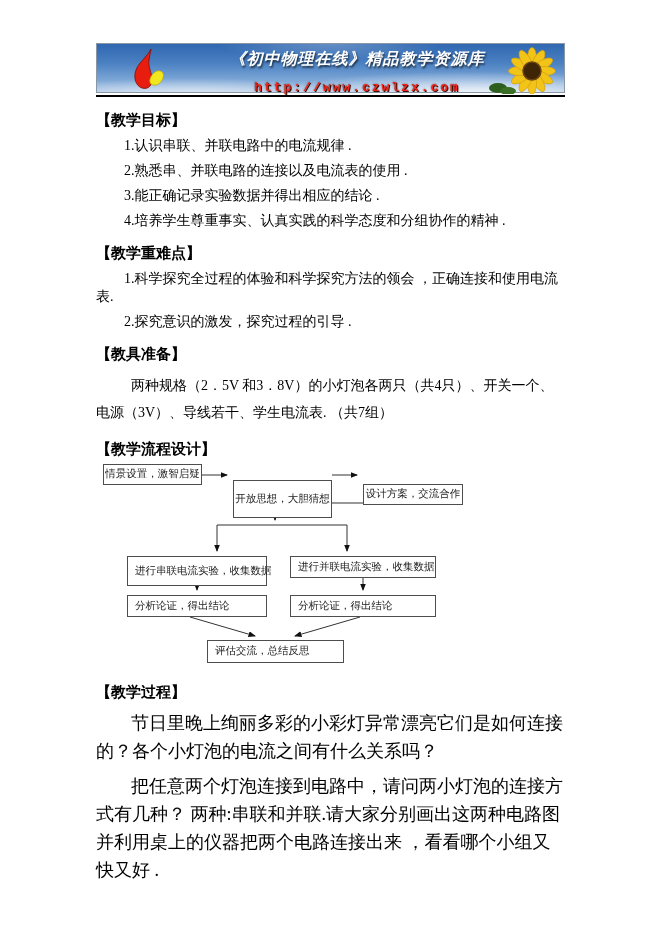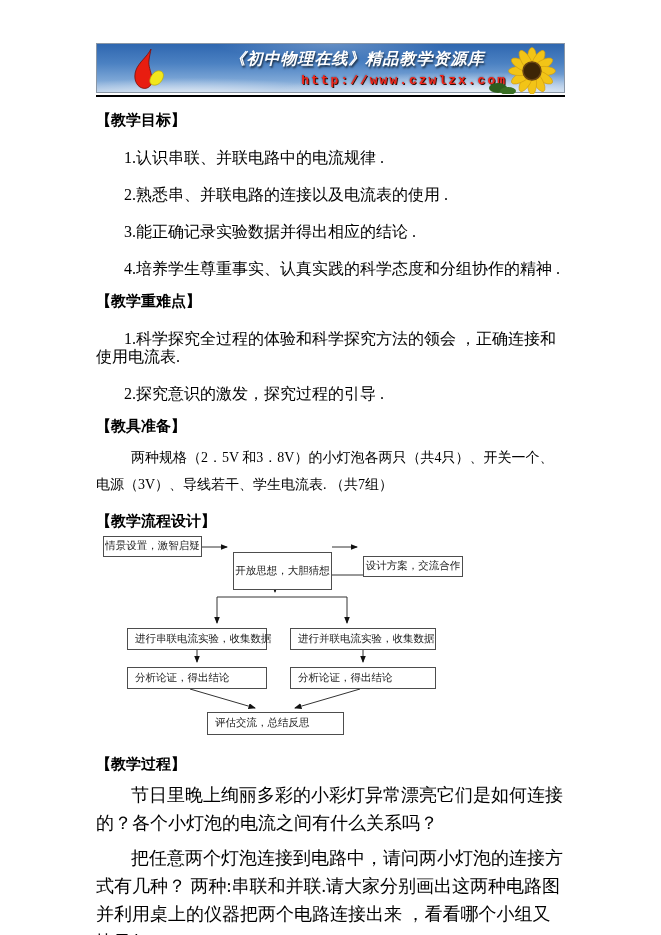--- a/index.html
+++ b/index.html
@@ -21,31 +21,31 @@
   .logo{position:absolute;left:30px;top:4px;width:42px;height:44px;}
   .banner-text{position:absolute;left:110px;top:5px;width:300px;text-align:center;}
   .site-title{
     font-family:"Liberation Sans","DejaVu Sans",sans-serif;
     font-weight:bold;font-style:italic;font-size:16px;letter-spacing:1px;color:#ffffff;
     text-shadow:1px 2px 2px rgba(0,0,0,.65);white-space:nowrap;
   }
   .site-url{
     font-family:"Liberation Mono","DejaVu Sans Mono",monospace;
     font-weight:bold;font-size:13px;letter-spacing:2px;color:#f5251b;
-    text-shadow:1px 1px 0 #3a0f05,0 0 2px rgba(0,0,0,.6);margin-top:3px;white-space:nowrap;text-align:right;
+    text-shadow:1px 1px 0 #3a0f05,0 0 2px rgba(0,0,0,.6);margin-top:10px;white-space:nowrap;
   }
   .sunflower{position:absolute;right:4px;bottom:-2px;width:74px;height:50px;}
   
   .content{position:absolute;left:96px;top:97px;width:469px;}
   .doc-title{margin:8px 0 0;text-align:center;font-size:15px;font-weight:bold;line-height:18px;}
   .t-red{color:#cc2200;}
   .t-orange{color:#cc6600;}
   h2.sec{margin:14px 0 0;font-size:15px;font-weight:bold;line-height:19px;}
   p{margin:0;}
-  p.item{margin-top:19px;line-height:18px;text-indent:28px;font-size:16px;}
+  p.item{margin-top:7px;line-height:18px;text-indent:28px;font-size:14px;}
   p.para{margin-top:8px;line-height:27px;text-indent:35px;font-size:14px;}
   p.subhead{margin-top:8px;font-size:14px;line-height:19px;}
   p.para28{margin-top:7px;line-height:28px;text-indent:35px;font-size:18px;}
   
   .flowchart{position:relative;width:469px;height:207px;margin-top:3px;}
   .flowchart svg.connectors{position:absolute;left:0;top:0;width:469px;height:207px;}
   .fbox{
     position:absolute;border:1px solid #4d4d4d;background:#fff;box-sizing:border-box;
     font-size:10.5px;line-height:1;white-space:nowrap;
     display:flex;align-items:center;color:#222;
@@ -123,21 +123,21 @@
         <line x1="251" y1="63" x2="251" y2="89" marker-end="url(#ah)"></line>
         <line x1="101" y1="116" x2="101" y2="128" marker-end="url(#ah)"></line>
         <line x1="267" y1="116" x2="267" y2="128" marker-end="url(#ah)"></line>
         <line x1="94" y1="155" x2="159" y2="174" marker-end="url(#ah)"></line>
         <line x1="264" y1="155" x2="199" y2="174" marker-end="url(#ah)"></line>
       </g>
     </svg>
     <div class="fbox center" style="left:7px;top:2px;width:99px;height:21px;">情景设置，激智启疑</div>
     <div class="fbox center" style="left:137px;top:18px;width:99px;height:38px;">开放思想，大胆猜想</div>
     <div class="fbox center" style="left:267px;top:2px;width:100px;height:21px;margin-top:20px;">设计方案，交流合作</div>
-    <div class="fbox left" style="left:31px;top:94px;width:140px;height:22px;">进行串联电流实验，收集数据</div>
+    <div class="fbox left" style="left:31px;top:94px;width:140px;height:30px;">进行串联电流实验，收集数据</div>
     <div class="fbox left" style="left:194px;top:94px;width:146px;height:22px;">进行并联电流实验，收集数据</div>
     <div class="fbox left" style="left:31px;top:133px;width:140px;height:22px;">分析论证，得出结论</div>
     <div class="fbox left" style="left:194px;top:133px;width:146px;height:22px;">分析论证，得出结论</div>
     <div class="fbox left" style="left:111px;top:178px;width:137px;height:23px;">评估交流，总结反思</div>
   </div>
 
   <h2 class="sec">【教学过程】</h2>
   <p class="para28">节日里晚上绚丽多彩的小彩灯异常漂亮它们是如何连接的？各个小灯泡的电流之间有什么关系吗？</p>
   <p class="para28">把任意两个灯泡连接到电路中，请问两小灯泡的连接方式有几种？  两种:串联和并联.请大家分别画出这两种电路图并利用桌上的仪器把两个电路连接出来 ，看看哪个小组又快又好 .</p>
 

